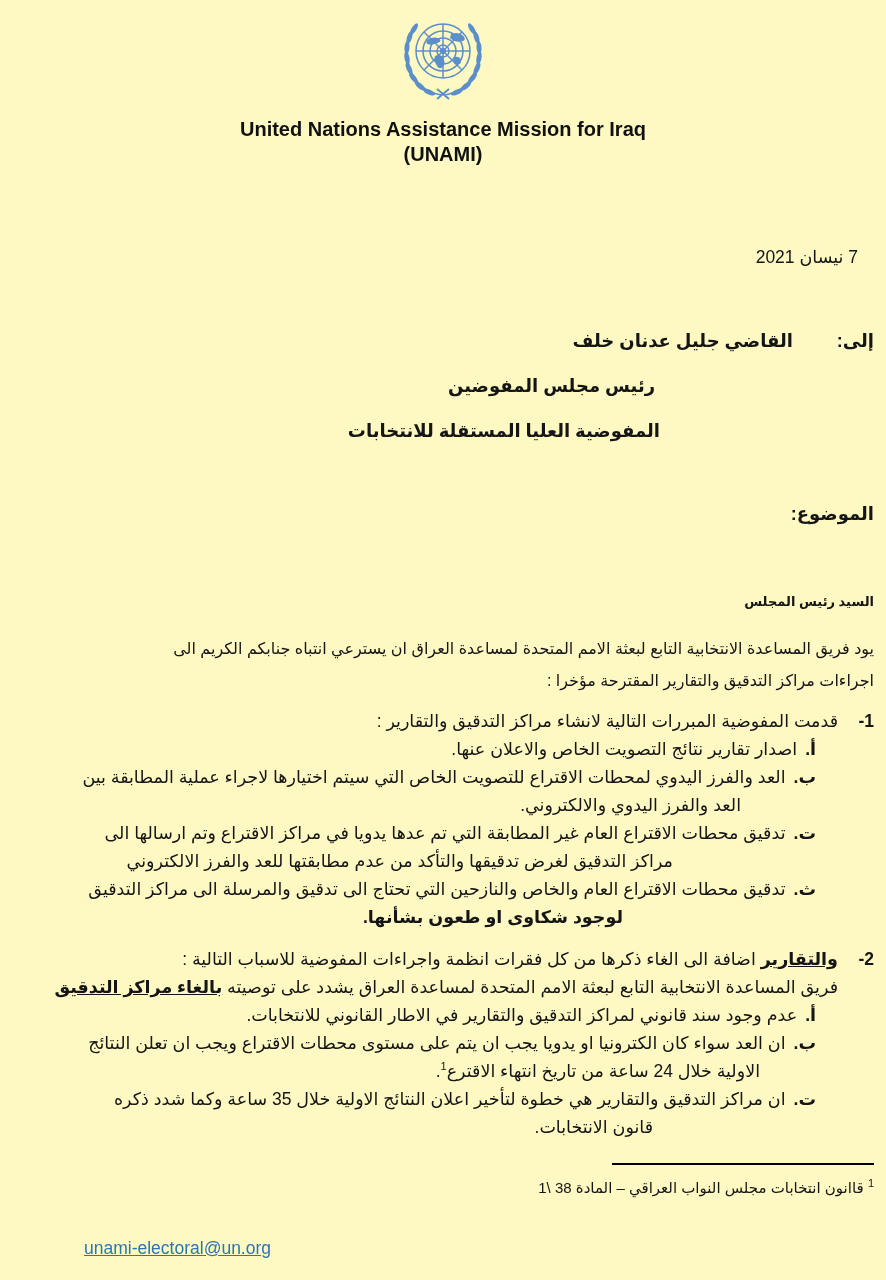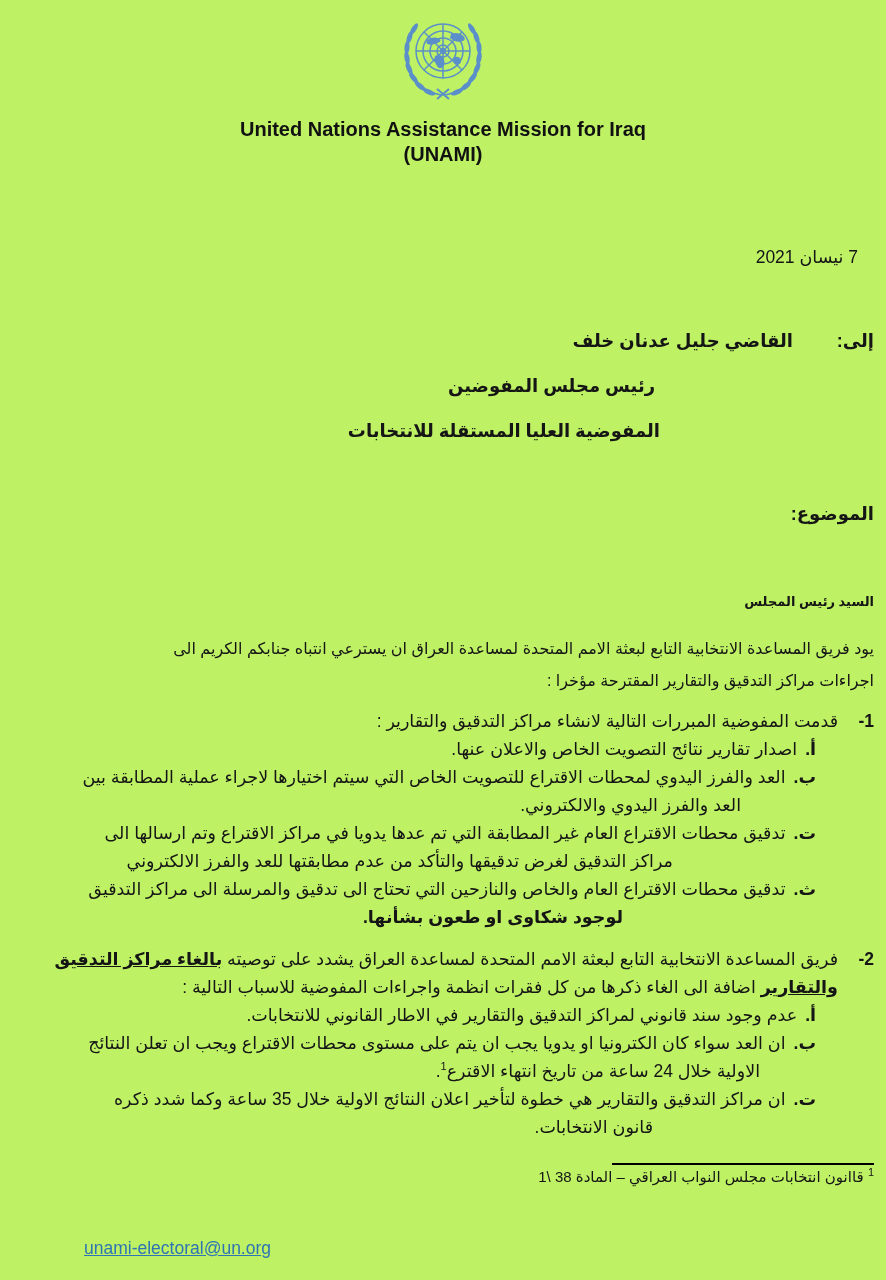--- a/index.html
+++ b/index.html
@@ -1,21 +1,21 @@
 <!DOCTYPE html>
 <html><head>
 <meta charset="utf-8">
 <style>
   * { margin:0; padding:0; box-sizing:border-box; }
   html,body { background:#ffffff; }
   body { width:886px; }
   .page {
     position:relative;
     width:886px; height:1280px;
-    background:#bef264;
+    background:#fef9c3;
     padding:0 12px 0 40px;
     overflow:hidden;
     font-family:"Liberation Sans","DejaVu Sans",sans-serif;
     color:#151515;
   }
   
   .letterhead { margin-left:-28px; text-align:center; }
   .emblem { width:106px; height:100px; margin:8px auto 0; }
   .org-line { font-weight:bold; font-size:20px; line-height:25px; color:#111; }
   .org-line.first { margin-top:9px; }
@@ -39,21 +39,21 @@
   .cont { display:block; }
   .ind166 { margin-right:75px; }
   .ind143 { margin-right:143px; }
   .ind193 { margin-right:193px;font-weight:bold; }
   .ind56  { margin-right:56px; }
   .ind163 { margin-right:163px; }
   .bu { font-weight:bold; text-decoration:underline; }
   sup { font-size:11px; line-height:0; vertical-align:super; }
   
   .footnote-sep { margin-top:22px; width:262px; border-top:2px solid #000; }
-  .footnote { margin-top:1px; font-size:15px; line-height:22px; direction:rtl; text-align:right; }
+  .footnote { margin-top:12px; font-size:15px; line-height:22px; direction:rtl; text-align:right; }
   
   .email-link {
     position:absolute; left:40px; top:1238px;
     font-size:17.5px; color:#2e74b5; text-decoration:underline; cursor:pointer;margin-left:44px;
   }
 </style>
 </head>
 <body>
 
 <div class="page">
@@ -147,24 +147,24 @@
             <span class="marker">ث.</span><span>تدقيق محطات الاقتراع العام والخاص والنازحين التي تحتاج الى تدقيق والمرسلة الى مراكز التدقيق</span>
             <span class="cont ind193">لوجود شكاوى او طعون بشأنها.</span>
           </div>
         </div>
       </div>
 
       <div class="item">
         <span class="item-number">2-</span>
         <div class="item-body">
           <div>
-            <span>فريق المساعدة الانتخابية التابع لبعثة الامم المتحدة لمساعدة العراق يشدد على توصيته </span><span class="bu">بالغاء مراكز التدقيق</span>
+            <span class="bu">والتقارير</span><span> اضافة الى الغاء ذكرها من كل فقرات انظمة واجراءات المفوضية للاسباب التالية :</span>
           </div>
           <div>
-            <span class="bu">والتقارير</span><span> اضافة الى الغاء ذكرها من كل فقرات انظمة واجراءات المفوضية للاسباب التالية :</span>
+            <span>فريق المساعدة الانتخابية التابع لبعثة الامم المتحدة لمساعدة العراق يشدد على توصيته </span><span class="bu">بالغاء مراكز التدقيق</span>
           </div>
           <div class="sub-row">
             <span class="marker">أ.</span><span>عدم وجود سند قانوني لمراكز التدقيق والتقارير في الاطار القانوني للانتخابات.</span>
           </div>
           <div class="sub-row">
             <span class="marker">ب.</span><span>ان العد سواء كان الكترونيا او يدويا يجب ان يتم على مستوى محطات الاقتراع ويجب ان تعلن النتائج</span>
             <span class="cont ind56"><span>الاولية خلال 24 ساعة من تاريخ انتهاء الاقترع</span><sup>1</sup><span>.</span></span>
           </div>
           <div class="sub-row">
             <span class="marker">ت.</span><span>ان مراكز التدقيق والتقارير هي خطوة لتأخير اعلان النتائج الاولية خلال 35 ساعة وكما شدد ذكره</span>

